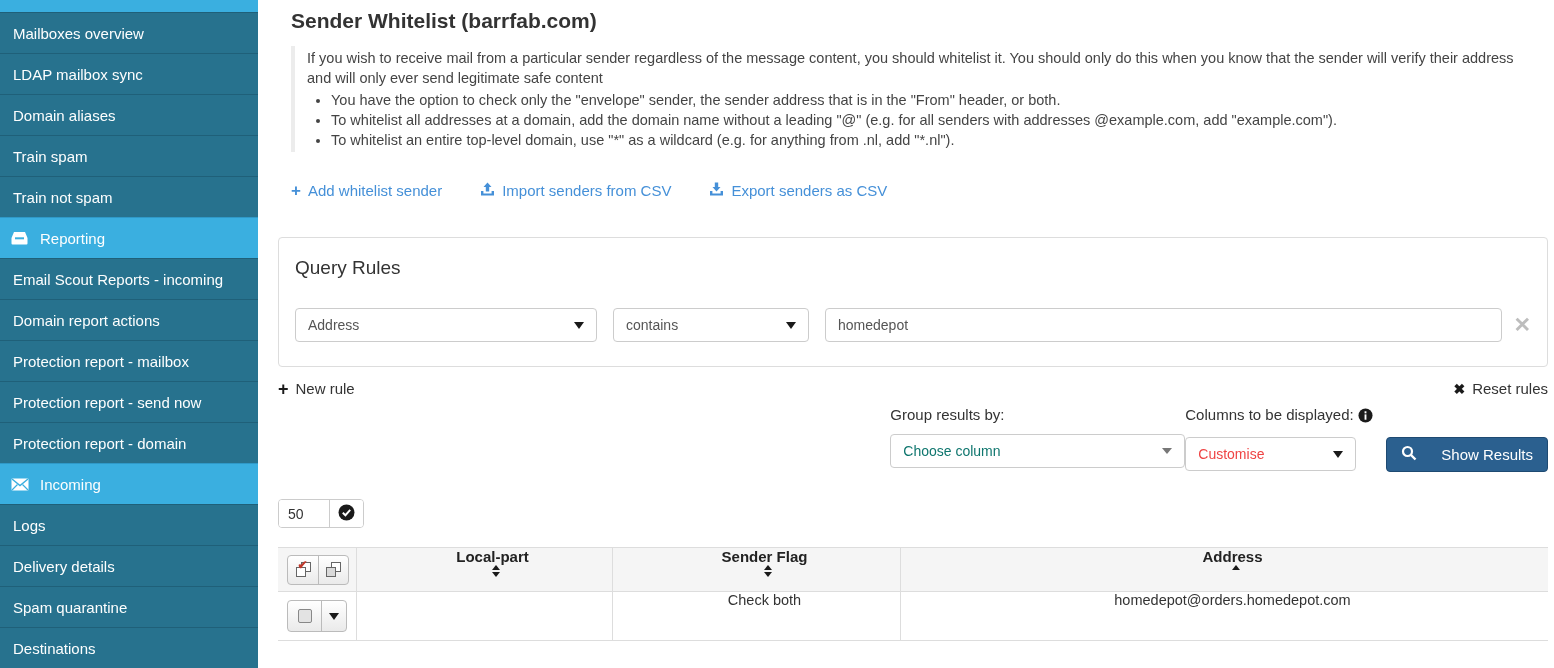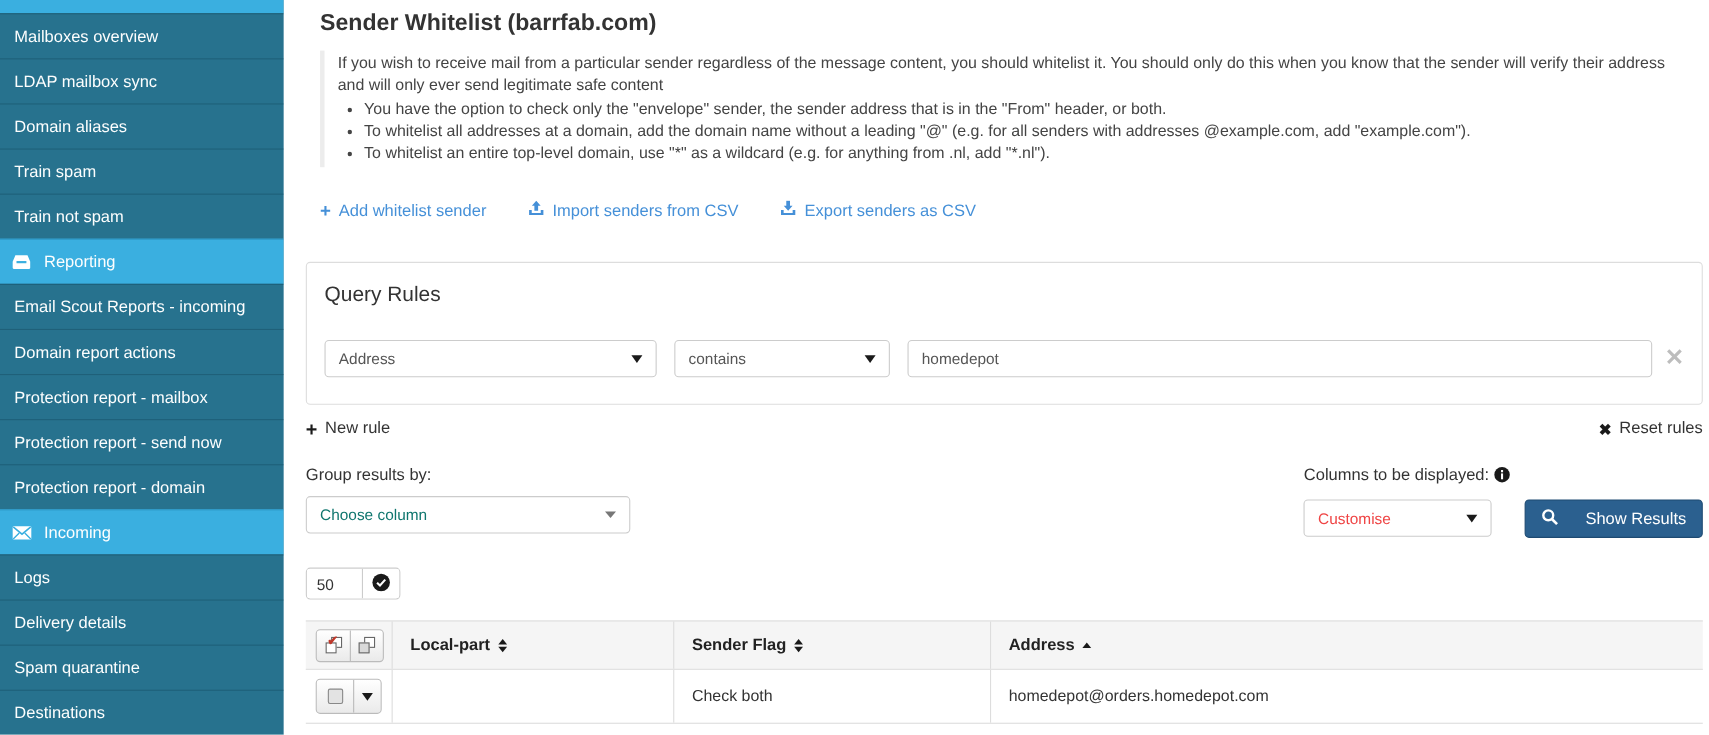--- a/index.html
+++ b/index.html
@@ -41,21 +41,21 @@
   .caret-dark { width:0; height:0; border-left:5px solid transparent; border-right:5px solid transparent; border-top:7px solid #1a1a1a; }
   .caret-gray { width:0; height:0; border-left:5px solid transparent; border-right:5px solid transparent; border-top:6px solid #777; }
   .query-input { flex:1; height:34px; border:1px solid #ccc; border-radius:4px; padding:0 12px; font-size:14px; color:#555; outline:none; }
   .remove-rule { color:#bdbdbd; font-size:21px; font-weight:bold; margin-left:11px; line-height:20px; cursor:pointer; }
   
   .rules-actions { margin-top:13px; display:flex; justify-content:space-between; font-size:15px; color:#333; }
   .rules-actions a { color:#333; text-decoration:none; display:inline-flex; align-items:center; gap:7px; cursor:pointer; }
   .plus-dark { font-weight:bold; font-size:18px; color:#1a1a1a; line-height:14px; }
   .x-dark { font-weight:bold; font-size:14px; color:#1a1a1a; }
   
-  .filters-row { margin-top:24px; display:flex; justify-content:space-between; align-items:flex-start; }
+  .filters-row { margin-top:8px; display:flex; justify-content:flex-end; align-items:flex-start; }
   .filter-label { font-size:15px; color:#333; line-height:20px; }
   .group-select { width:295px; margin-top:9px; color:#0f766e; }
   .cols-controls { margin-top:9px; display:flex; gap:30px; }
   .customise-select { width:171px; color:#ef4444; }
   .info-icon { display:inline-block; vertical-align:-3px; margin-left:4px; }
   .show-results-btn {
     height:35px; background:#2b608f; border:1px solid #1e4a72; border-radius:4px;
     color:#fff; font-size:15px; display:inline-flex; align-items:center; gap:24px;
     padding:1px 14px; cursor:pointer; font-family:"Liberation Sans",sans-serif;
   }
@@ -63,21 +63,21 @@
   .pagination-row { margin-top:27px; display:flex; align-items:center; font-size:15px; color:#333; gap:12px; }
   .ipp-group { display:flex; border:1px solid #ccc; border-radius:4px; overflow:hidden; height:29px; background:#fff; }
   .ipp-input { width:50px; border:none; outline:none; padding-left:9px; font-size:14px; color:#333; font-family:Liberation Sans, sans-serif; }
   .ipp-go { width:34px; background:#fff; border:none; border-left:1px solid #ccc; display:flex; align-items:center; justify-content:center; cursor:pointer; }
   
   .grid { margin-top:19px; width:1270px; }
   .grid-row { display:grid; grid-template-columns:78px 256px 288px 1fr; }
   .grid-header { background:#f5f5f5; border-top:1px solid #ddd; border-bottom:1px solid #ddd; height:45px; }
   .grid-body { background:#fff; border-bottom:1px solid #ddd; height:49px; }
   .cell { display:flex; align-items:center; padding-left:16px; font-size:14.5px; color:#333; }
-  .cell + .cell { border-left:1px solid #ddd; }
+  .cell + .cell { border-left:1px solid #ddd;flex-direction:column; }
   .hcell { font-weight:bold; font-size:15px; color:#222; }
   .cell-sel { padding-left:9px; }
   .sort { display:inline-flex; flex-direction:column; margin-left:7px; gap:2px; }
   .tri-up { width:0; height:0; border-left:4px solid transparent; border-right:4px solid transparent; border-bottom:5px solid #1a1a1a; }
   .tri-down { width:0; height:0; border-left:4px solid transparent; border-right:4px solid transparent; border-top:5px solid #1a1a1a; }
   
   .btn-group { display:inline-flex; border:1px solid #bbb; border-radius:4px; overflow:hidden; background:linear-gradient(#fff,#eaeaea); }
   .mini-btn { width:30px; height:28px; display:flex; align-items:center; justify-content:center; cursor:pointer; background:transparent; border:none; }
   .mini-btn + .mini-btn { border-left:1px solid #bbb; }
   .stack { position:relative; width:15px; height:15px; }

